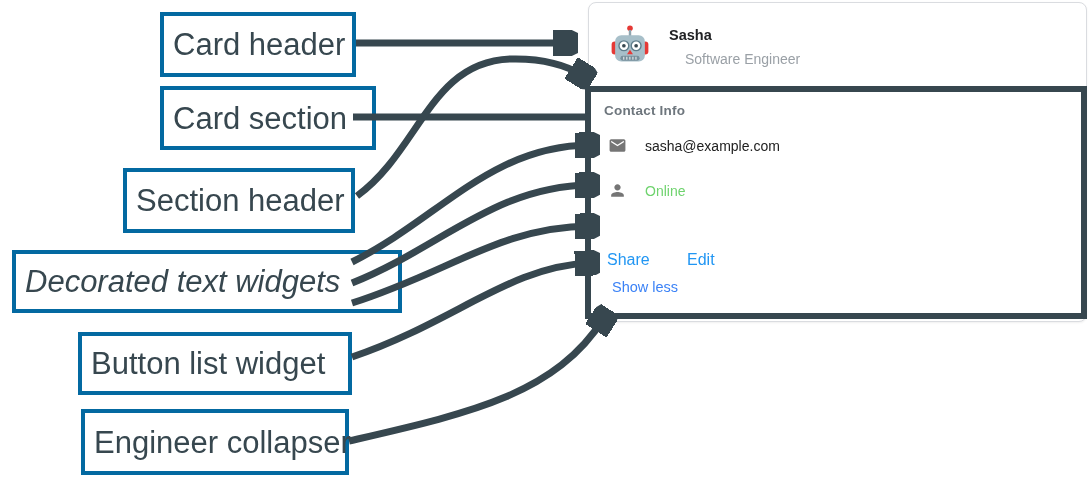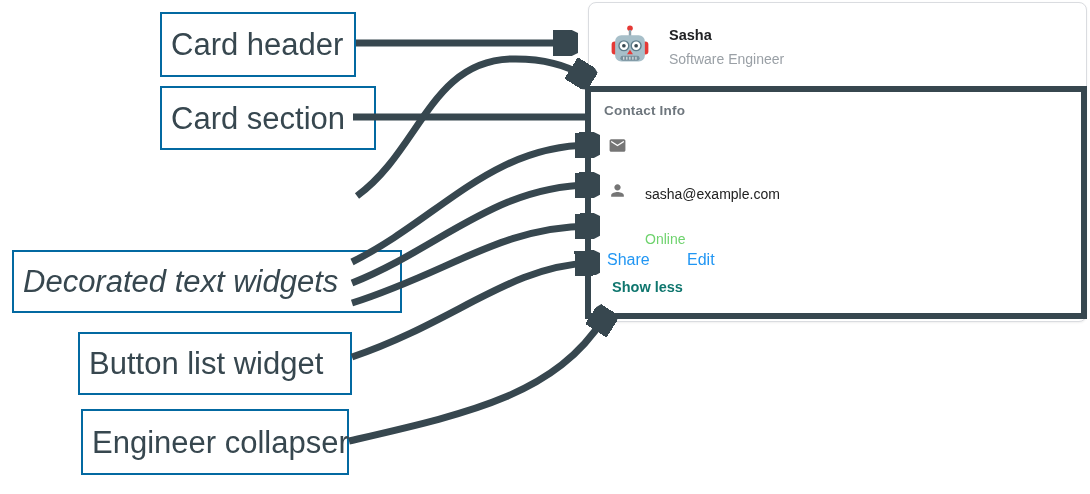--- a/index.html
+++ b/index.html
@@ -3,60 +3,60 @@
 <meta charset="utf-8">
 <style>
   html,body{margin:0;padding:0;background:#ffffff;}
   #stage{
     position:relative;width:1090px;height:494px;background:#ffffff;overflow:hidden;
     font-family:"Liberation Sans",sans-serif;
   }
   
   .lbl{
     position:absolute;box-sizing:border-box;background:#fff;
-    border:2px solid #0369a1;color:#37474F;
+    border:4px solid #0369a1;color:#37474F;
     font-size:31px;line-height:1;display:flex;align-items:center;
     padding:0 9px;white-space:nowrap;z-index:3;
   }
   #lbl-card-header{left:160px;top:12px;width:196px;height:65px;}
   #lbl-card-section{left:160px;top:86px;width:216px;height:64px;}
   #lbl-section-header{left:123px;top:168px;width:232px;height:65px;}
   #lbl-decorated-text{left:12px;top:250px;width:390px;height:63px;font-style:italic;}
   #lbl-button-list{left:78px;top:332px;width:274px;height:63px;}
   #lbl-section-collapser{left:81px;top:409px;width:268px;height:66px;}
   
   #card{
     position:absolute;left:588px;top:2px;width:499px;height:320px;
     background:#fff;border:1px solid #dadce0;border-radius:8px;
     box-shadow:0 1px 2px rgba(60,64,67,.08);z-index:1;box-sizing:border-box;
   }
   #card-header-row{position:absolute;left:0;top:0;width:100%;height:84px;}
   #avatar{position:absolute;left:20px;top:20px;width:42px;height:42px;}
   #person-name{position:absolute;left:80px;top:24px;font-size:14.5px;font-weight:600;color:#202124;}
-  #person-role{position:absolute;left:80px;top:48px;font-size:14px;color:#9AA0A6;text-align:center;}
+  #person-role{position:absolute;left:96px;top:48px;font-size:14px;color:#9AA0A6;text-align:center;}
   
   #section{
     position:absolute;left:585px;top:86px;width:502px;height:233px;
     background:#fff;border:6px solid #37474F;box-sizing:border-box;z-index:2;
   }
   #section-title{position:absolute;left:13px;top:11px;font-size:13.5px;font-weight:700;color:#6E767D;letter-spacing:.2px;}
   .crow{position:absolute;left:0;width:100%;height:20px;}
   .crow .cicon{position:absolute;left:17px;top:0;width:19px;height:19px;}
-  .crow .ctext{position:absolute;left:54px;top:2px;font-size:14px;color:#212121;white-space:nowrap;margin-top:48px;}
+  .crow .ctext{position:absolute;left:54px;top:2px;font-size:14px;color:#212121;white-space:nowrap;}
   #row-email{top:44px;}
   #row-status{top:89px;}
   #row-phone{top:124px;}
   .linkbtn{
     position:absolute;top:159px;font-size:16px;font-weight:500;color:#2196F3;
     cursor:pointer;background:none;border:none;padding:0;font-family:"Liberation Sans",sans-serif;
   }
   #btn-share{left:16px;}
   #btn-edit{left:96px;}
   #collapser{
-    position:absolute;left:21px;top:187px;font-size:14.5px;font-weight:700;color:#0f766e;
+    position:absolute;left:21px;top:187px;font-size:14.5px;font-weight:400;color:#3b82f6;
     cursor:pointer;background:none;border:none;padding:0;font-family:"Liberation Sans",sans-serif;
   }
   
   #arrows{position:absolute;left:0;top:0;width:1090px;height:494px;pointer-events:none;z-index:4;}
   #arrows path{stroke:#37474F;stroke-width:7;fill:none;}
 </style>
 </head>
 <body>
 
 <div id="stage">
@@ -104,20 +104,21 @@
     </div>
 
 
     <button class="linkbtn" id="btn-share">Share</button>
     <button class="linkbtn" id="btn-edit">Edit</button>
     <button id="collapser">Show less</button>
   </div>
 
   <div class="lbl" id="lbl-card-header">Card header</div>
   <div class="lbl" id="lbl-card-section">Card section</div>
+  <div class="lbl" id="lbl-section-header">Section header</div>
   <div class="lbl" id="lbl-decorated-text">Decorated text widgets</div>
   <div class="lbl" id="lbl-button-list">Button list widget</div>
   <div class="lbl" id="lbl-section-collapser">Engineer collapser</div>
 
   <svg id="arrows" viewBox="0 0 1090 494">
     <defs>
       <marker id="ah" viewBox="0 0 10 10" refX="6" refY="5" markerWidth="3.6" markerHeight="3.6" orient="auto-start-reverse">
         <path d="M0,0 L10,5 L0,10 z" fill="#37474F" stroke="none"></path>
       </marker>
     </defs>

